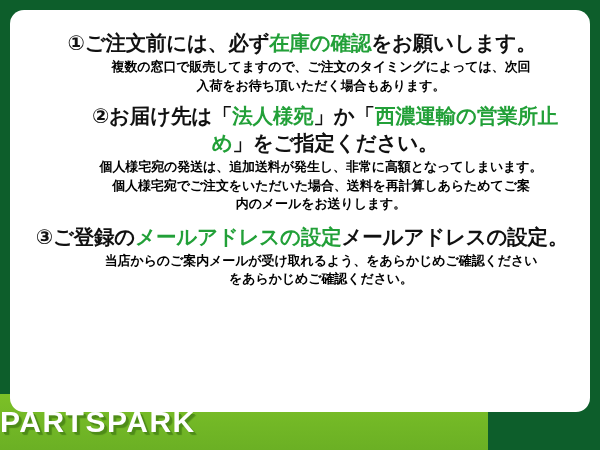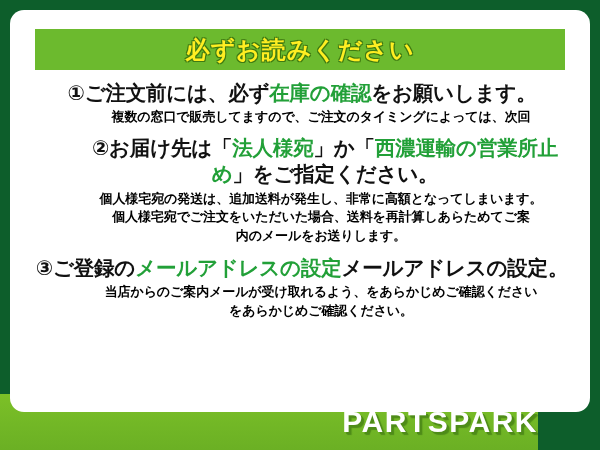--- a/index.html
+++ b/index.html
@@ -23,26 +23,26 @@
     box-sizing: border-box;
     background: #0d5e2b;
     padding: 10px 10px 0 10px;
   }
 
   
   .brand-band {
     position: absolute;
     left: 0;
     bottom: 0;
-    width: 538px;
+    width: 488px;
     height: 56px;
     background: linear-gradient(180deg, #7cc027 0%, #72b726 55%, #6bb024 100%);
     display: flex;
     align-items: center;
-    justify-content: flex-end;
+    justify-content: flex-start;
     z-index: 1;
   }
   .brand-wordmark {
     color: #ffffff;
     font-size: 30px;
     font-weight: bold;
     letter-spacing: 1.5px;
     line-height: 1;
     text-shadow: 2px 2px 0 #4e8c18, 3px 3px 1px rgba(40,90,10,0.45);
     font-family: "Liberation Sans", "DejaVu Sans", sans-serif;
@@ -123,30 +123,28 @@
 <body>
 
 <div class="notice-frame">
 
   <div class="brand-band">
     <span class="brand-wordmark">PARTSPARK</span>
   </div>
 
   <div class="panel">
 
-    <div class="header-banner">
-      <span class="header-title">必ずお読みください</span>
-    </div>
 
     <div class="items">
 
       <div class="item item-1">
         <div class="item-heading"><span>①</span><span>ご注文前には、必ず</span><span class="hl">在庫の確認</span><span>をお願いします。</span></div>
         <div class="item-body">
           <div>複数の窓口で販売してますので、ご注文のタイミングによっては、次回</div>
+          <div>入荷をお待ち頂いただく場合もあります。</div>
         </div>
       </div>
 
       <div class="item item-2">
         <div class="item-heading wrap"><span>②</span><span>お届け先は「</span><span class="hl">法人様宛</span><span>」か「</span><span class="hl">西濃運輸の営業所止め</span><span>」をご指定ください。</span></div>
         <div class="item-body">
           <div>個人様宅宛の発送は、追加送料が発生し、非常に高額となってしまいます。</div>
           <div>個人様宅宛でご注文をいただいた場合、送料を再計算しあらためてご案</div>
           <div>内のメールをお送りします。</div>
         </div>

